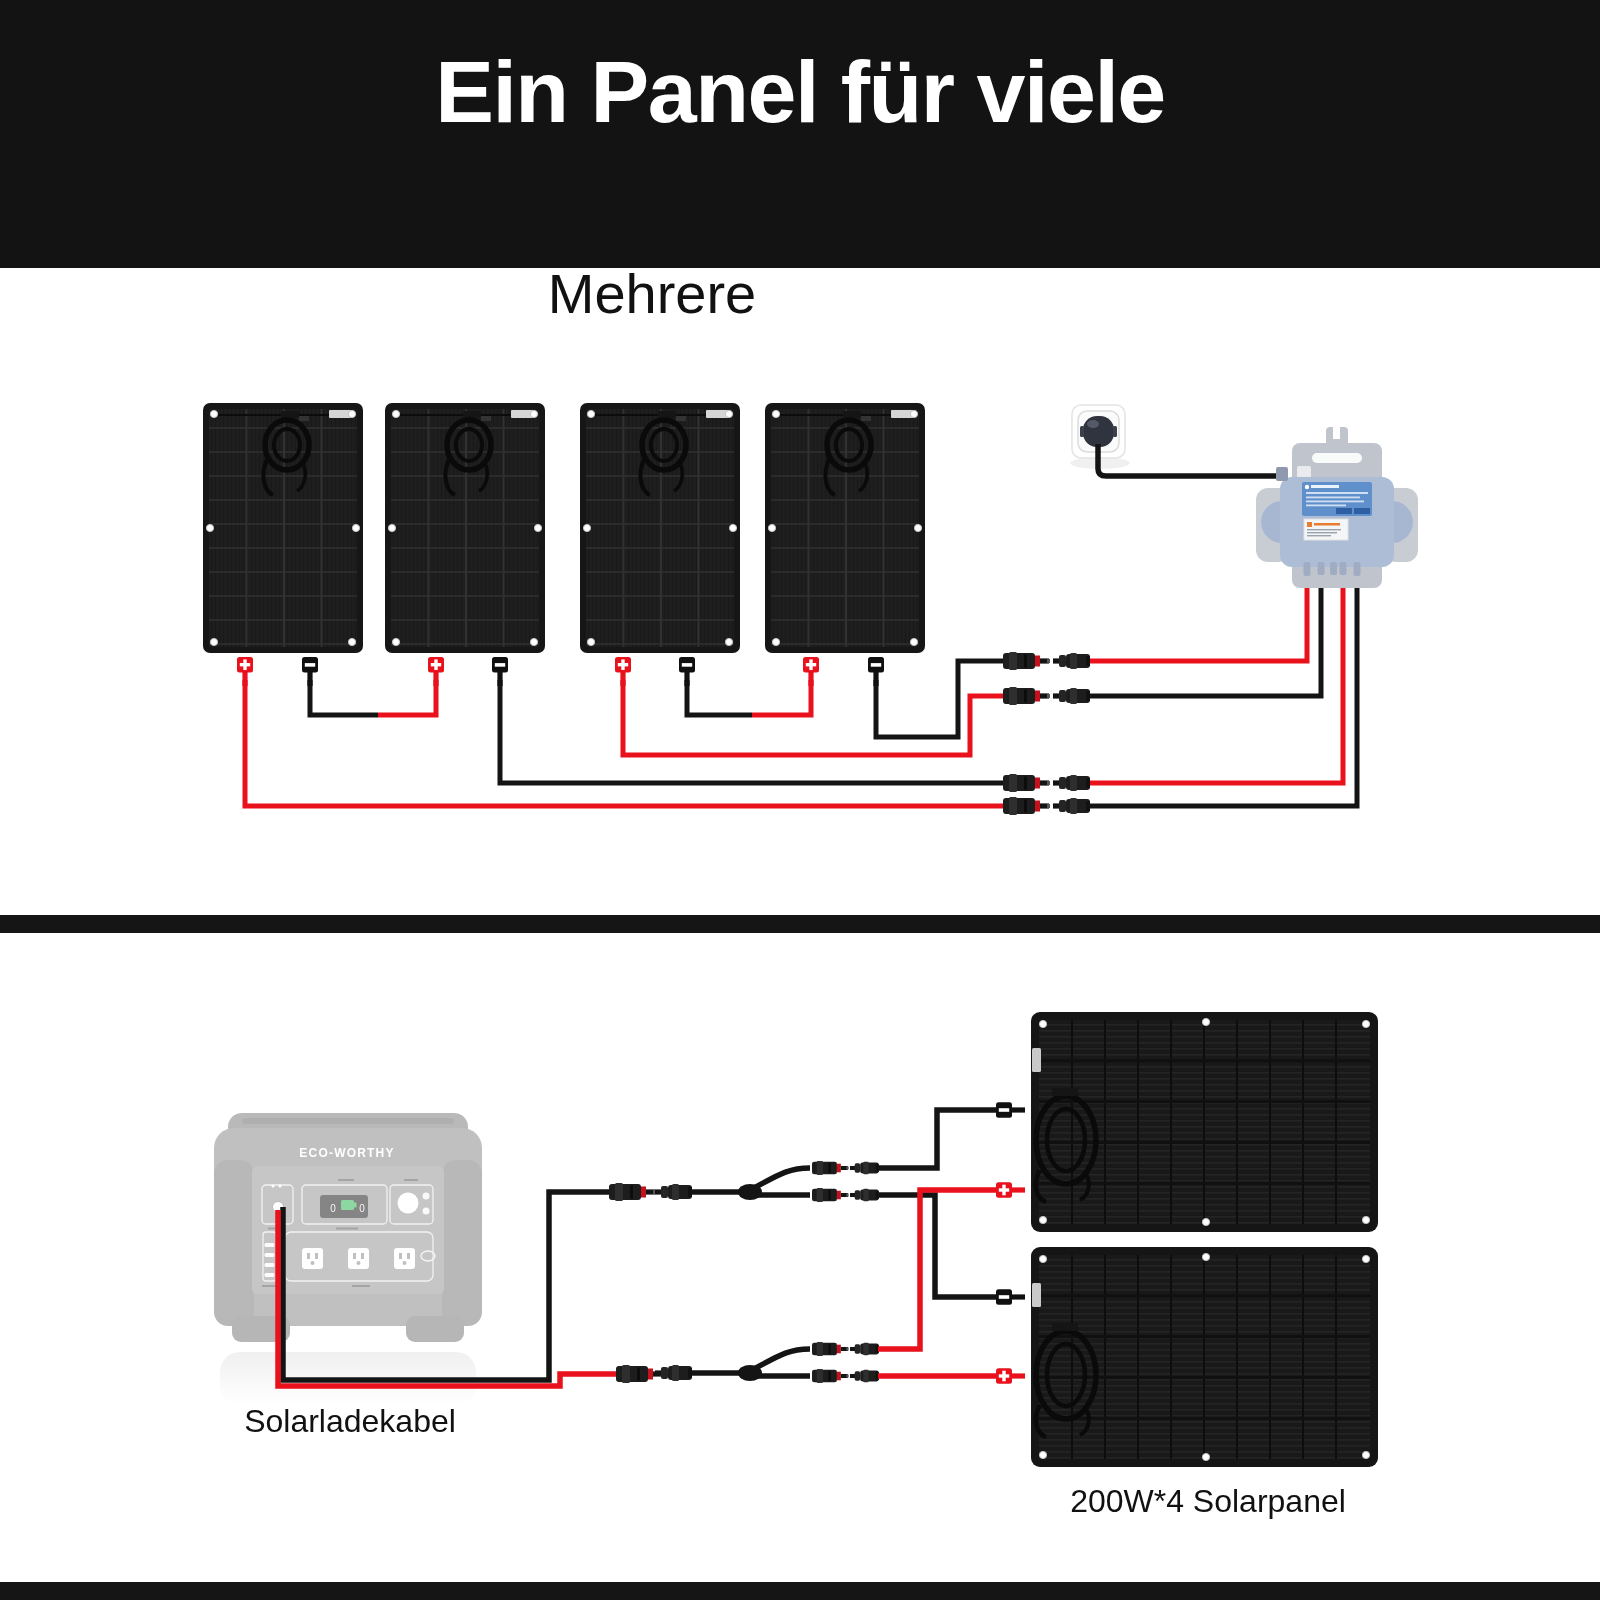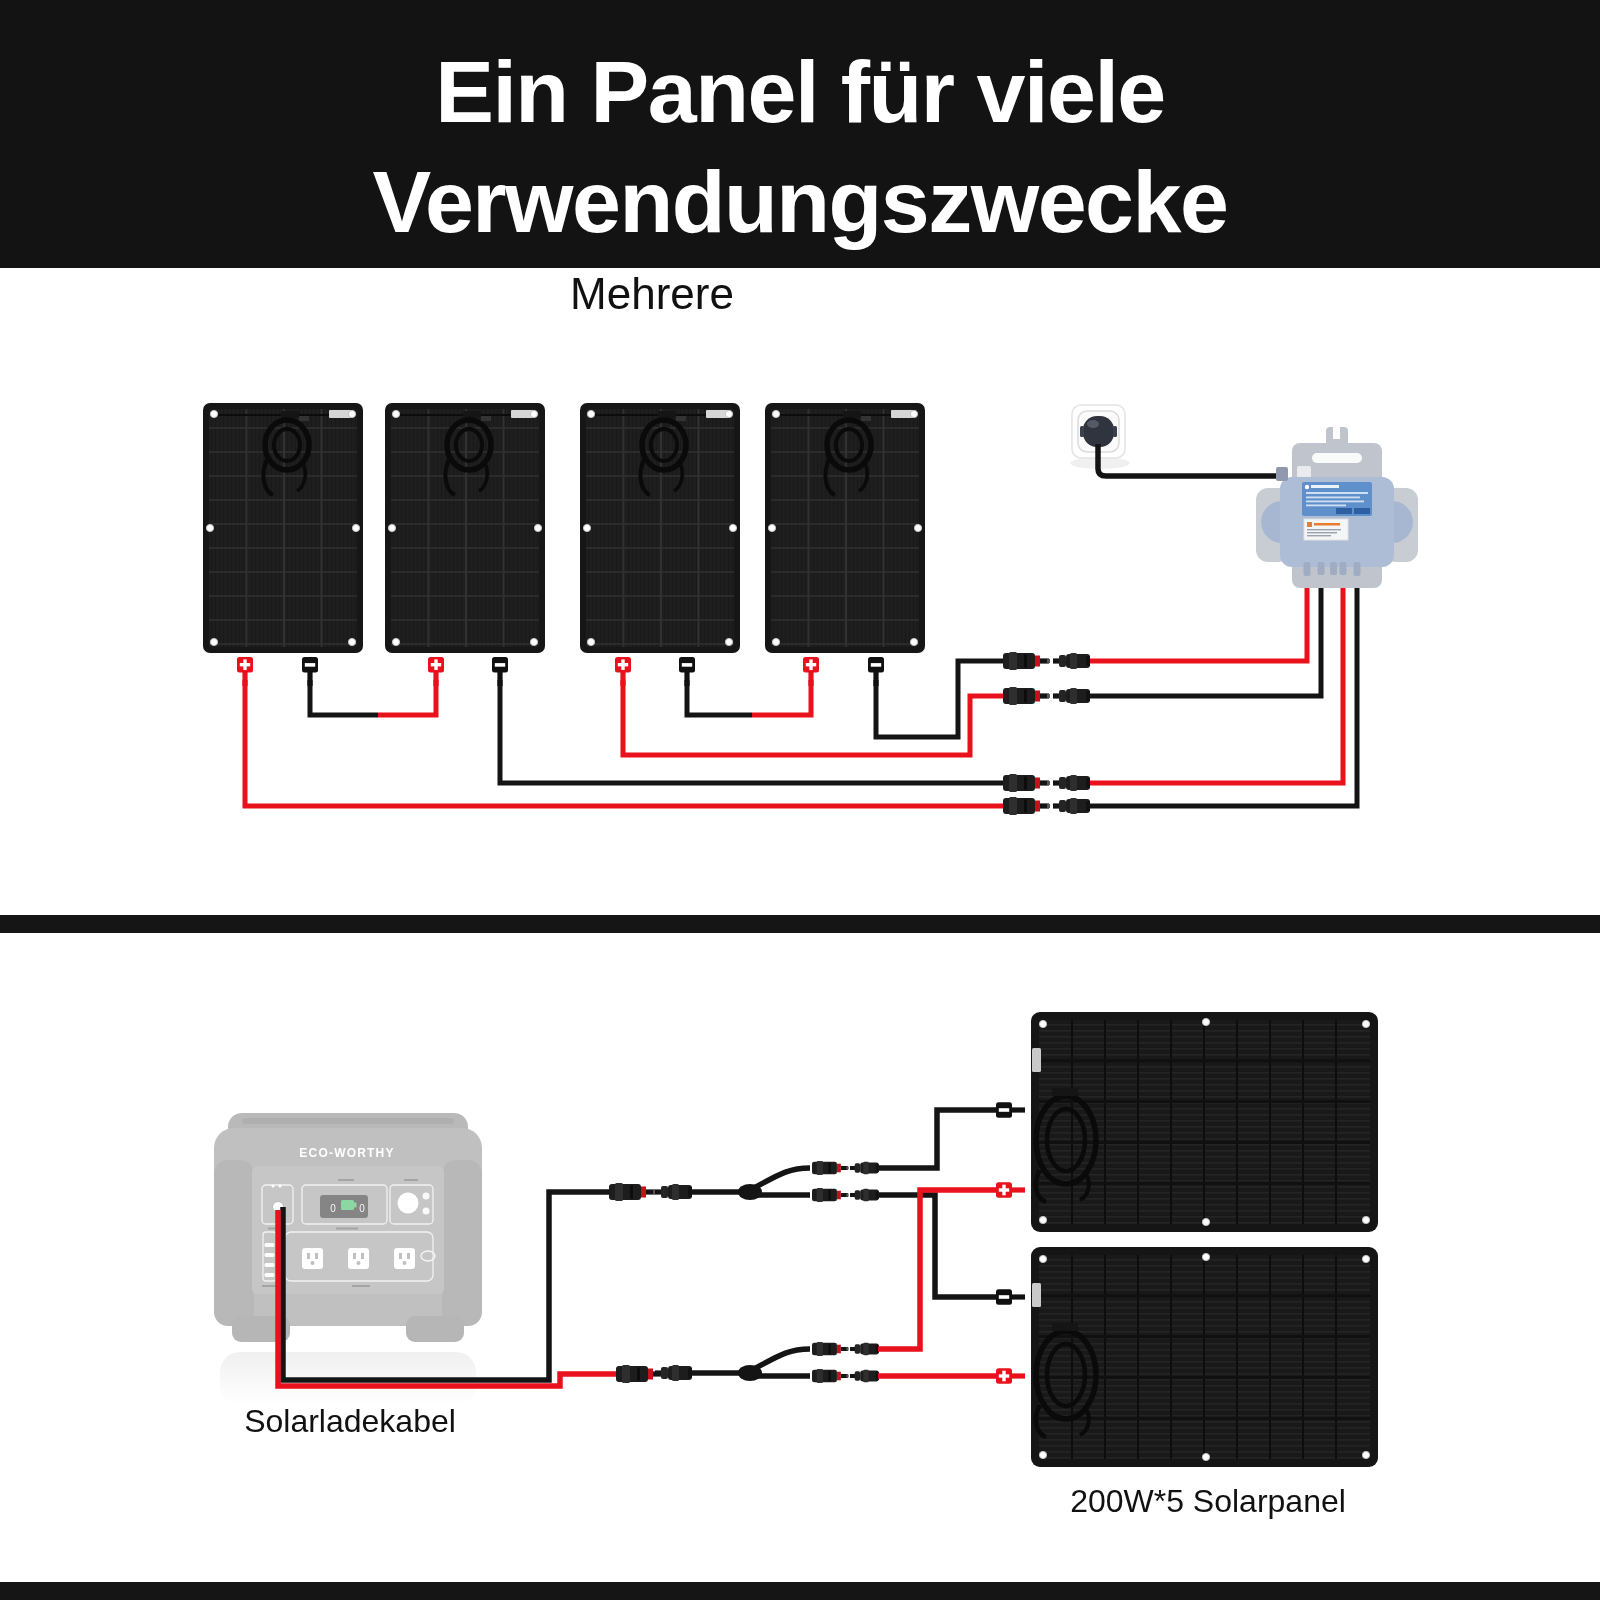--- a/index.html
+++ b/index.html
@@ -3,36 +3,35 @@
 <meta charset="utf-8">
 <style>
   html,body{margin:0;padding:0;background:#fff;}
   #stage{position:relative;width:1600px;height:1600px;background:#ffffff;overflow:hidden;
          font-family:"Liberation Sans",sans-serif;}
   #hdr{position:absolute;left:0;top:0;width:1600px;height:268px;background:#131313;}
   .titleline{position:absolute;left:0;width:1600px;text-align:center;color:#ffffff;
              font-weight:700;font-size:88px;letter-spacing:-1.5px;line-height:100px;}
   #t1{top:42px;} #t2{top:152px;}
   #subtitle{position:absolute;left:0;top:266px;width:1304px;text-align:center;color:#111;
-            font-size:44px;font-weight:400;line-height:56px;}
+            font-size:56px;font-weight:400;line-height:56px;}
   #divider{position:absolute;left:0;top:915px;width:1600px;height:18px;background:#151515;}
   #botbar{position:absolute;left:0;top:1582px;width:1600px;height:18px;background:#151515;}
   #gfx{position:absolute;left:0;top:0;}
   .lbl{position:absolute;color:#111;font-size:32px;line-height:34px;text-align:center;}
   #lbl-cable{left:230px;top:1404px;width:240px;}
   #lbl-panels{left:1058px;top:1484px;width:300px;}
 </style>
 </head>
 <body>
 
 <div id="stage">
 
   <div id="hdr">
     <div class="titleline" id="t1">Ein Panel für viele</div>
-    <div class="titleline" id="t2">Verwendungszwecke</div>
   </div>
   <div id="subtitle">Mehrere</div>
 
   <svg id="gfx" width="1600" height="1600" viewBox="0 0 1600 1600" xmlns="http://www.w3.org/2000/svg">
     <defs>
       <pattern id="pTop" width="4" height="24" patternUnits="userSpaceOnUse">
         <rect width="4" height="24" fill="#1e1e1e"></rect>
         <rect width="1" height="24" fill="#191919"></rect>
         <rect width="4" height="2" fill="#2b2b2b"></rect>
       </pattern>
@@ -351,17 +350,17 @@
       <use href="#icoPlusH" x="1004" y="1190"></use>
       <use href="#icoMinusH" x="1004" y="1297"></use>
       <use href="#icoPlusH" x="1004" y="1376"></use>
 
       <use href="#panelBot" x="1031" y="1012"></use>
       <use href="#panelBot" x="1031" y="1247"></use>
     </g>
   </svg>
 
   <div class="lbl" id="lbl-cable">Solarladekabel</div>
-  <div class="lbl" id="lbl-panels">200W*5 Solarpanel</div>
+  <div class="lbl" id="lbl-panels">200W*4 Solarpanel</div>
 
   <div id="divider"></div>
   <div id="botbar"></div>
 </div>
 
 </body></html>

